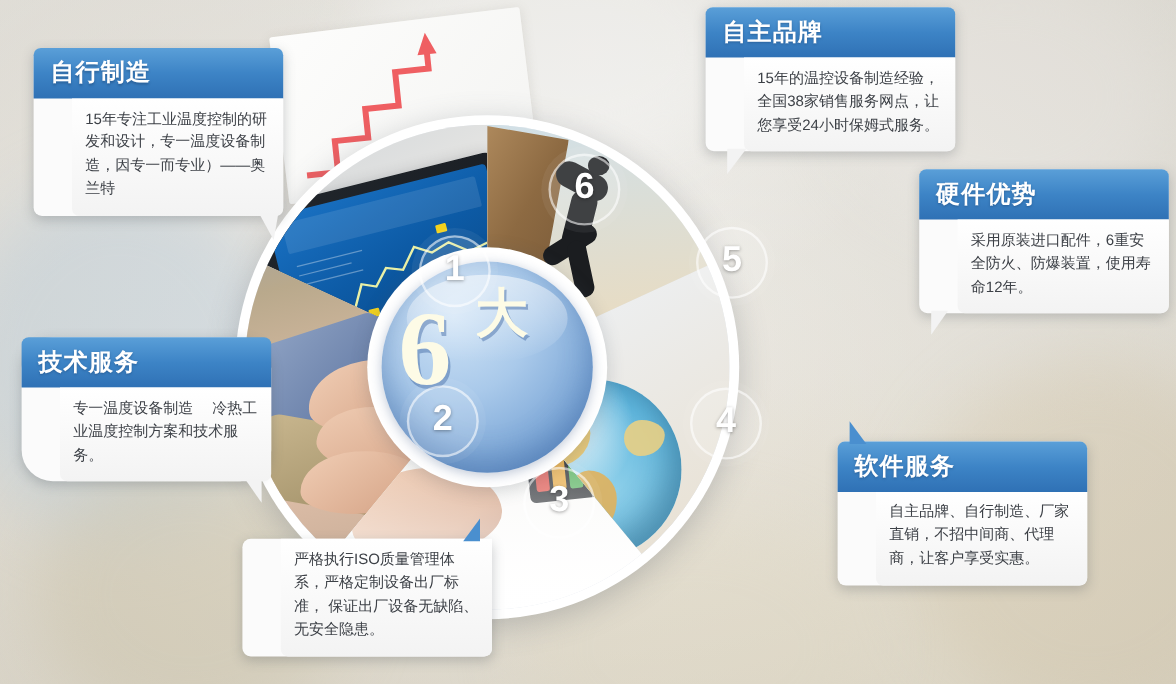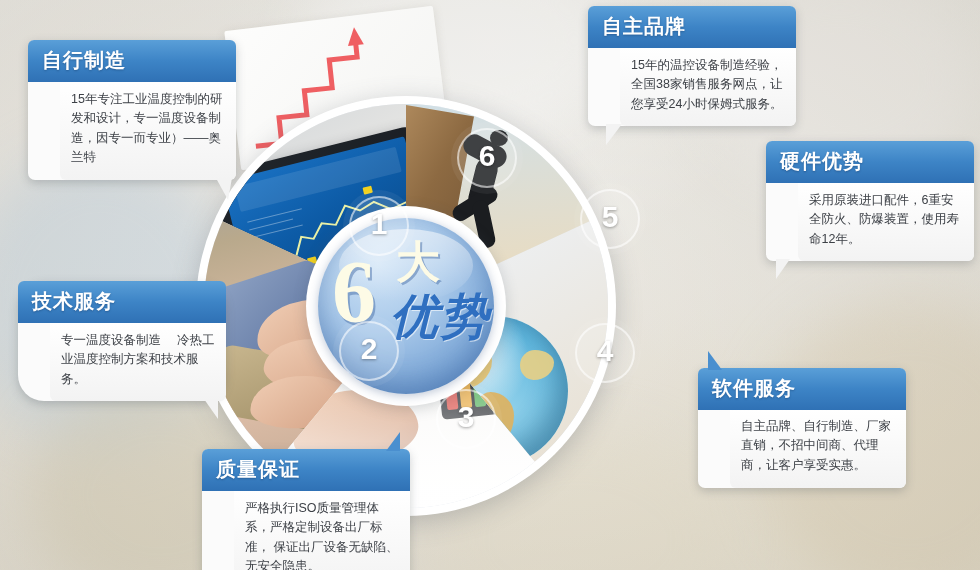--- a/index.html
+++ b/index.html
@@ -270,21 +270,20 @@
       </div>
 
     </div>
 
     <div class="ring-inner"></div>
     <div class="core">
       <span class="core-gloss"></span>
       <div class="core-text">
         <span class="six">6</span>
         <span class="da">大</span>
-        <span class="ys">优势</span>
       </div>
     </div>
 
     <div class="numdot" style="left:153px;top:100px;">1</div>
     <div class="numdot" style="left:143px;top:225px;">2</div>
     <div class="numdot" style="left:240px;top:293px;">3</div>
     <div class="numdot" style="left:379px;top:227px;">4</div>
     <div class="numdot" style="left:384px;top:93px;">5</div>
     <div class="numdot" style="left:261px;top:32px;">6</div>
   </div>
@@ -307,21 +306,20 @@
     <span class="tail"></span>
   </div>
 
   <div class="callout c-soft">
     <div class="co-head">软件服务</div>
     <div class="co-body">自主品牌、自行制造、厂家直销，不招中间商、代理商，让客户享受实惠。</div>
     <span class="tail"></span>
   </div>
 
   <div class="callout c-qual">
-    <div class="co-head">质量保证</div>
     <div class="co-body">严格执行ISO质量管理体系，严格定制设备出厂标准，  保证出厂设备无缺陷、无安全隐患。</div>
     <span class="tail"></span>
   </div>
 
   <div class="callout c-tech">
     <div class="co-head">技术服务</div>
     <div class="co-body">专一温度设备制造　 冷热工业温度控制方案和技术服务。</div>
     <span class="tail"></span>
   </div>
 

